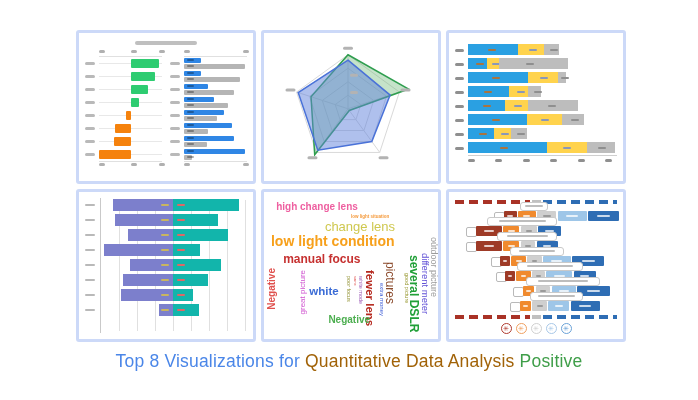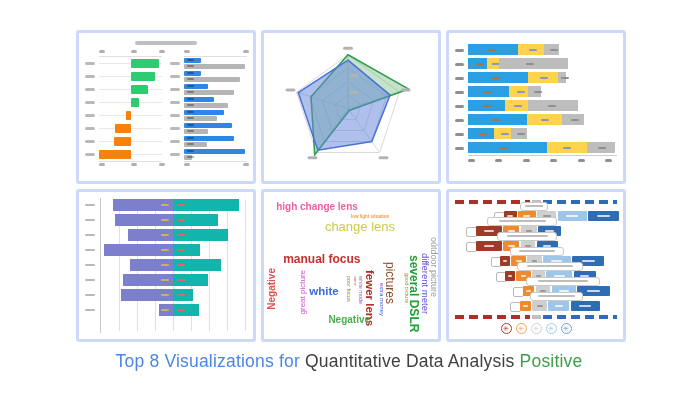--- a/index.html
+++ b/index.html
@@ -57,21 +57,21 @@
   .p6-label{position:absolute;top:-6px;height:7px;background:#fff;border:1px solid #c9c9c9;border-radius:3px;z-index:2;}
   .p6-label i{position:absolute;left:15%;right:15%;top:2.5px;height:2px;background:#bdbdbd;border-radius:1px;display:block;}
   .p6-cb{position:absolute;top:4px;width:9px;height:8px;background:#fff;border:1px solid #b9b9b9;border-radius:2px;}
   .p6-seg{position:absolute;top:3px;height:10px;border-radius:1px;}
   .p6-seg i{position:absolute;left:30%;right:30%;top:4px;height:2.2px;border-radius:1px;display:block;}
   .p6-legend{display:flex;justify-content:center;gap:4px;margin-top:3px;}
   .p6-leg-ic{width:9px;height:9px;border-radius:50%;border:1px solid;font-size:7px;line-height:9px;text-align:center;}
   
   #caption{position:absolute;left:0;top:351px;width:100%;text-align:center;
            font-size:17.5px;font-weight:500;letter-spacing:.2px;}
-  .cap-blue{color:#4a86e8;} .cap-orange{color:#404040;margin-top:31px;} .cap-green{color:#3f9e49;}
+  .cap-blue{color:#4a86e8;} .cap-orange{color:#a16207;margin-top:31px;} .cap-green{color:#3f9e49;}
 </style>
 </head>
 <body>
 
 <div id="stage">
   <div id="grid">
     <div class="panel" id="p1">
         <div class="p1-title"></div>
         <div class="p1-charts">
           <div class="p1-chart">
@@ -486,20 +486,21 @@
                 <span class="p4-inlab" style="left: 4px; background: rgb(224, 102, 102);"></span>
               </div>
             </div>
           </div>
         </div>
       </div>
     <div class="panel" id="p5">
         <span class="wc b" style="left: 7%; top: 7%; color: rgb(238, 95, 160); font-size: 10px;">high change lens</span>
         <span class="wc b" style="left: 50%; top: 16%; color: rgb(245, 154, 60); font-size: 4.5px;">low light situation</span>
         <span class="wc" style="left: 35%; top: 19%; color: rgb(207, 200, 79); font-size: 13px;">change lens</span>
+        <span class="wc b" style="left: 4%; top: 29%; color: rgb(247, 160, 27); font-size: 14px;">low light condition</span>
         <span class="wc b" style="left: 11%; top: 42%; color: rgb(198, 49, 48); font-size: 12px;">manual focus</span>
         <span class="wc vu b" style="left: 2%; top: 52%; color: rgb(224, 82, 79); font-size: 10px;">Negative</span>
         <span class="wc vu" style="left: 20%; top: 53%; color: rgb(207, 82, 207); font-size: 8px;">great picture</span>
         <span class="wc b" style="left: 26%; top: 64%; color: rgb(59, 108, 214); font-size: 11.5px;">white</span>
         <span class="wc v" style="left: 47%; top: 57%; color: rgb(143, 143, 46); font-size: 5.5px;">poor focus</span>
         <span class="wc v" style="left: 51%; top: 57%; color: rgb(224, 82, 79); font-size: 4px;">same</span>
         <span class="wc v" style="left: 54%; top: 57%; color: rgb(155, 89, 182); font-size: 5.5px;">white mode</span>
         <span class="wc v b" style="left: 57%; top: 53%; color: rgb(181, 40, 30); font-size: 11.5px;">fewer lens</span>
         <span class="wc v" style="left: 66%; top: 62%; color: rgb(59, 91, 214); font-size: 6px;">extra money</span>
         <span class="wc v" style="left: 69%; top: 48%; color: rgb(139, 74, 43); font-size: 12px;">pictures</span>

